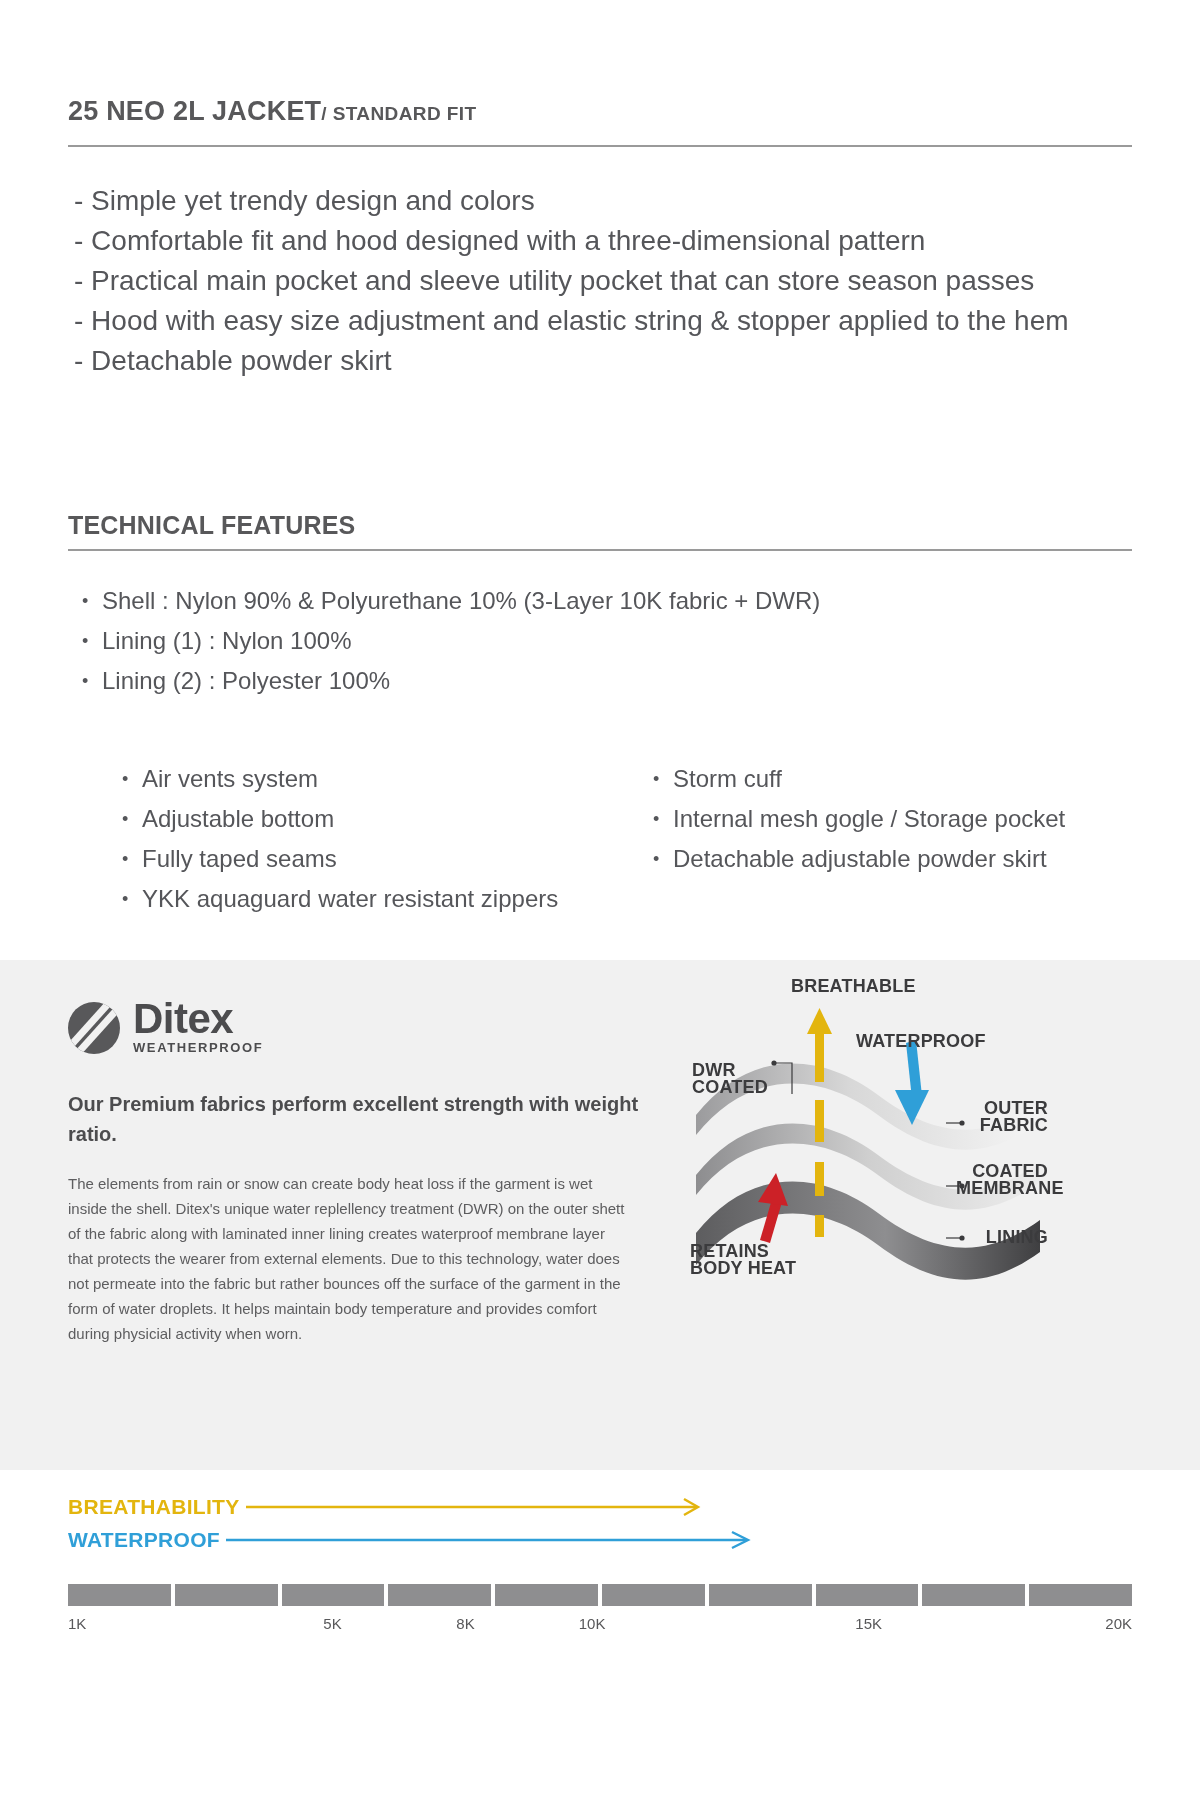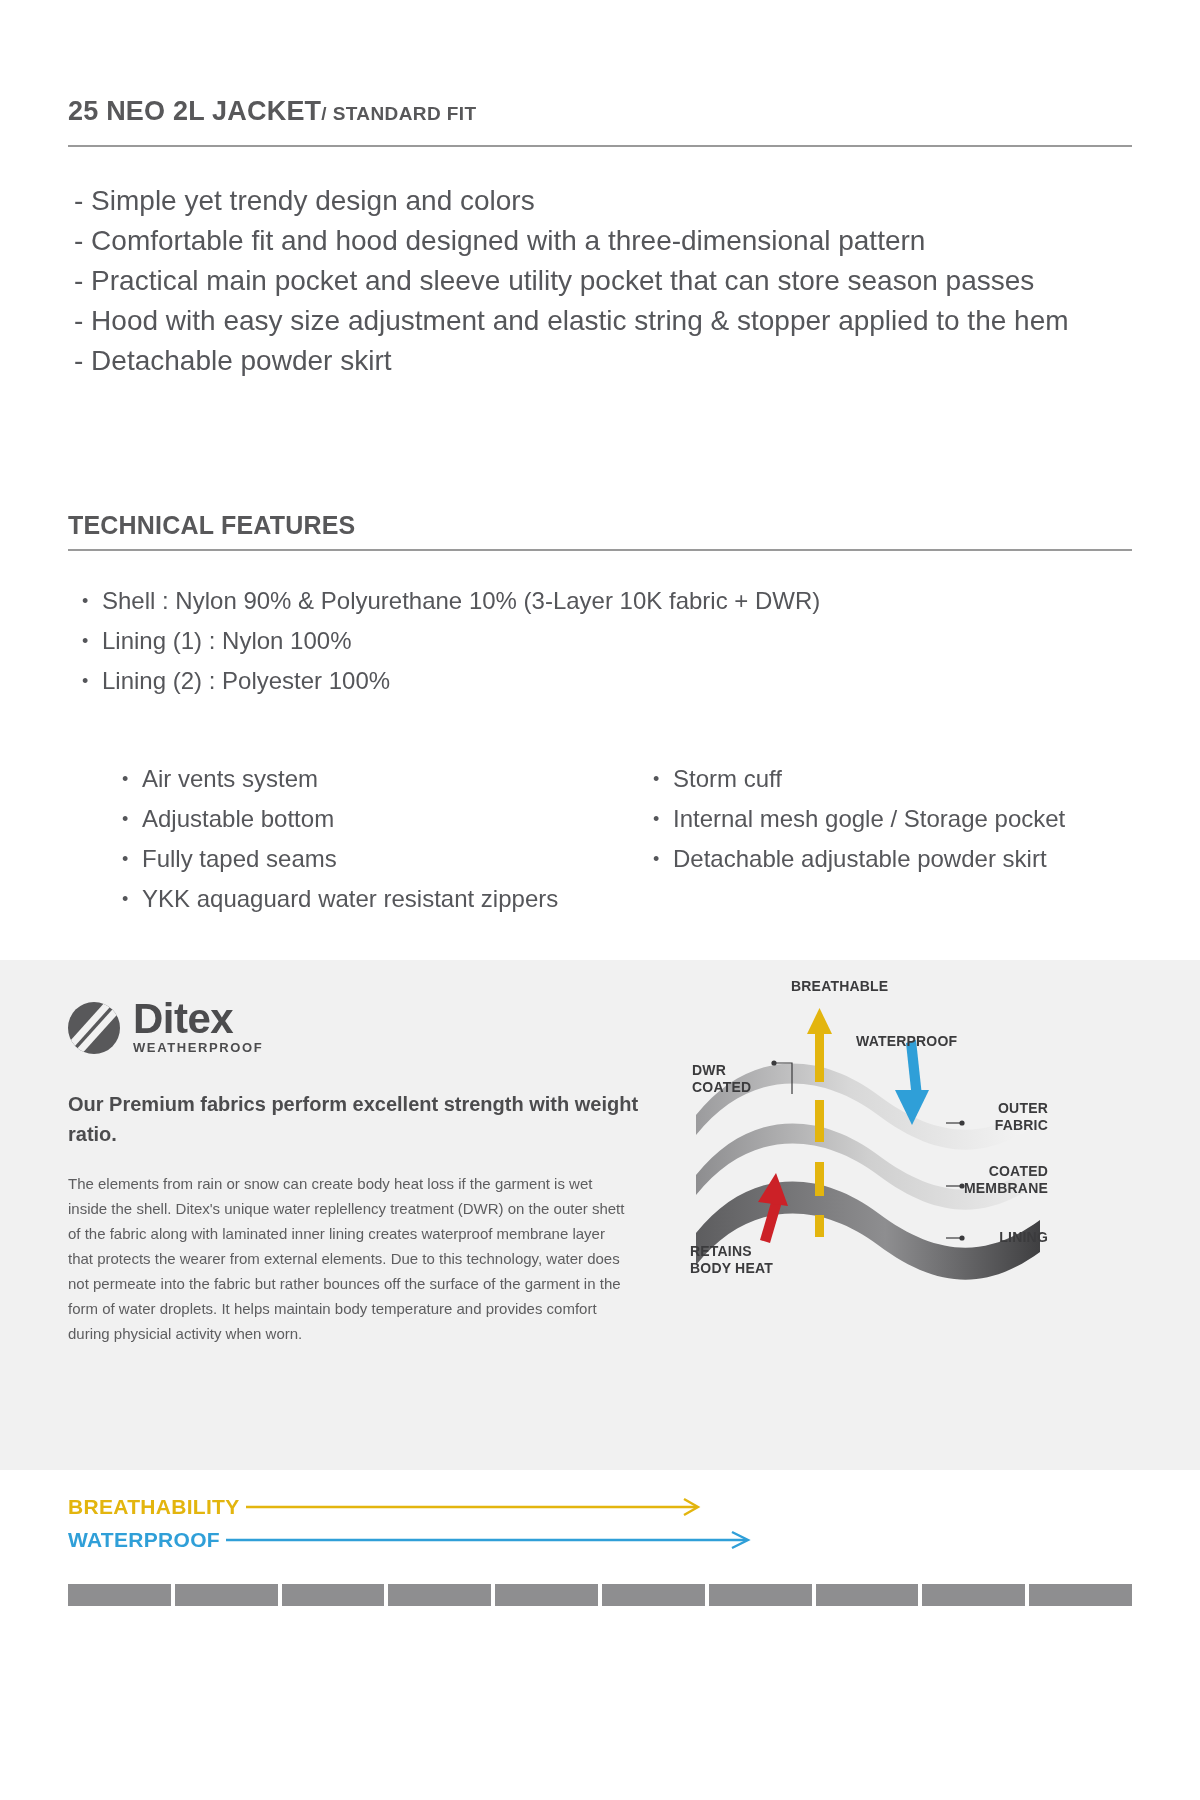--- a/index.html
+++ b/index.html
@@ -188,21 +188,21 @@
     flex: 1;
     position: relative;
   }
   .diagram {
     position: absolute;
     left: -10px;
     top: -10px;
   }
   .dlabel {
     position: absolute;
-    font-size: 14px;
+    font-size: 18px;
     font-weight: bold;
     color: #3b3b3d;
     line-height: 17px;
     letter-spacing: 0.2px;
   }
 
   
   .scale-block {
     position: absolute;
     left: 0;
@@ -401,15 +401,23 @@
       <div class="bar-seg" style="width:10%"></div>
       <div class="bar-seg" style="width:10%"></div>
       <div class="bar-seg" style="width:10%"></div>
       <div class="bar-seg" style="width:10%"></div>
       <div class="bar-seg" style="width:10%"></div>
       <div class="bar-seg" style="width:10%"></div>
       <div class="bar-seg" style="width:10%"></div>
       <div class="bar-seg" style="width:10%"></div>
     </div>
 
+    <div class="ticks">
+      <div class="tick" style="left:0%;">1K</div>
+      <div class="tick" style="left:24%;">5K</div>
+      <div class="tick" style="left:36.5%;">8K</div>
+      <div class="tick" style="left:48%;">10K</div>
+      <div class="tick" style="left:74%;">15K</div>
+      <div class="tick" style="right:0%;">20K</div>
+    </div>
   </div>
 
 </div>
 
 </body></html>

